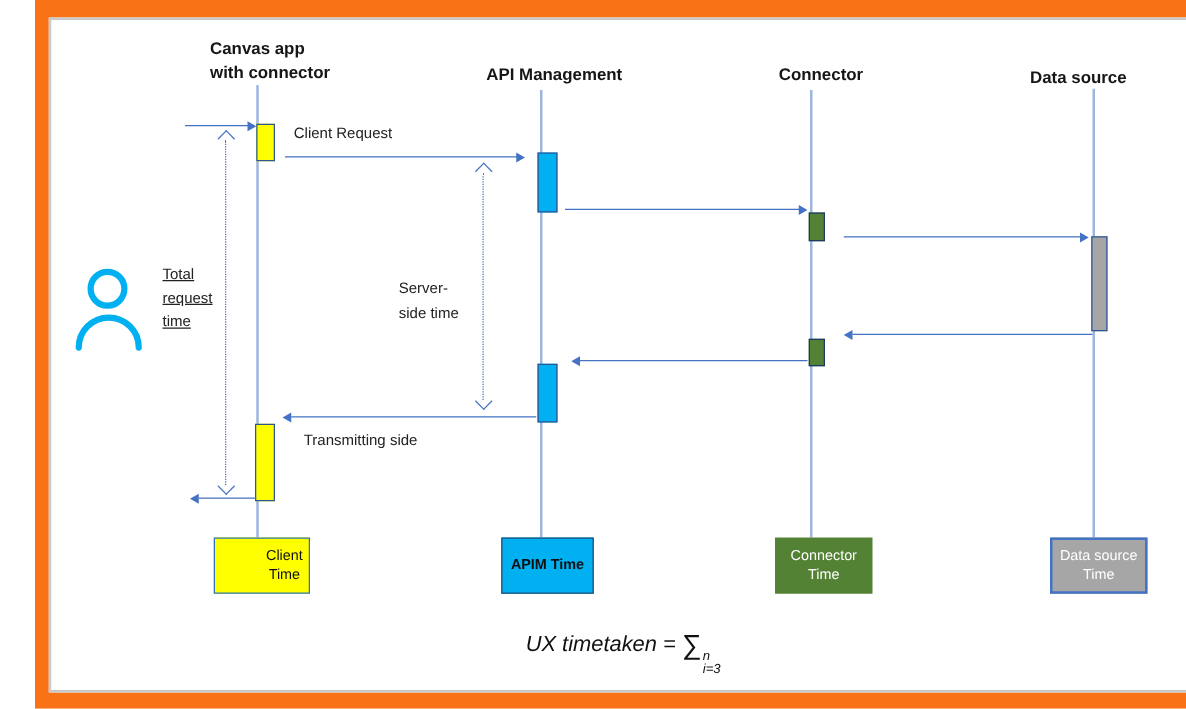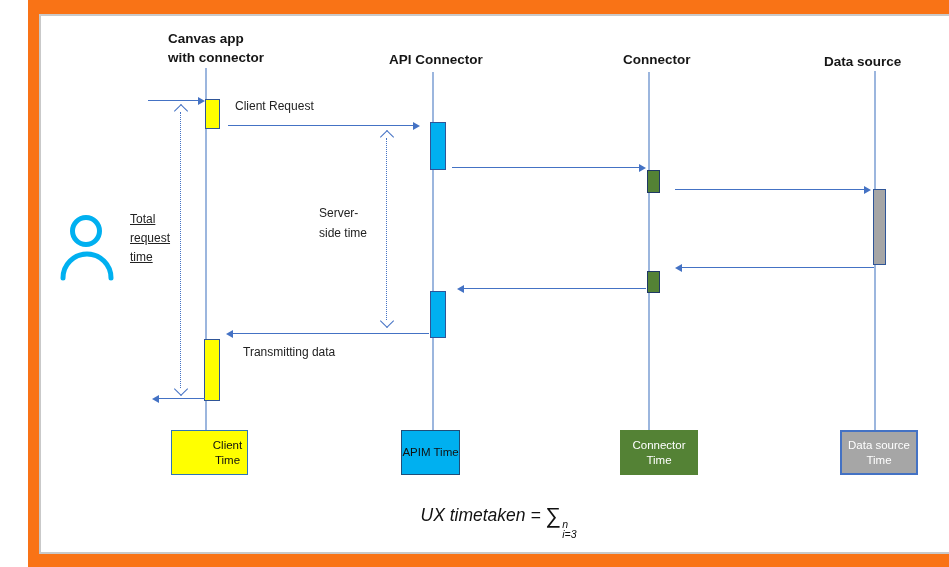--- a/index.html
+++ b/index.html
@@ -58,21 +58,21 @@
   .person-svg{position:absolute;left:27px;top:207px;}
 </style>
 </head>
 <body>
 
 <div class="stage">
   <div class="frame"></div>
 
   <div class="actor-title" style="left:140px;top:29px;">Canvas app
 with connector</div>
-  <div class="actor-title" style="left:361px;top:50px;">API Connector</div>
+  <div class="actor-title" style="left:361px;top:50px;">API Management</div>
   <div class="actor-title" style="left:595px;top:50px;">Connector</div>
   <div class="actor-title" style="left:796px;top:52px;">Data source</div>
 
   <div class="lifeline" style="left:177px;top:68px;height:362px;"></div>
   <div class="lifeline" style="left:404px;top:72px;height:358px;"></div>
   <div class="lifeline" style="left:620px;top:72px;height:358px;"></div>
   <div class="lifeline" style="left:846px;top:71px;height:359px;"></div>
 
   <div class="activation act-yellow" style="left:177px;top:99px;width:15px;height:30px;"></div>
   <div class="activation act-yellow" style="left:176px;top:339px;width:16px;height:62px;"></div>
@@ -96,45 +96,45 @@
   <div class="tri-r" style="left:836px;top:186px;"></div>
 
   <div class="tri-l" style="left:647px;top:264px;"></div>
   <div class="mline" style="left:654px;top:267px;width:192px;"></div>
 
   <div class="tri-l" style="left:429px;top:285px;"></div>
   <div class="mline" style="left:436px;top:288px;width:182px;"></div>
 
   <div class="tri-l" style="left:198px;top:330px;"></div>
   <div class="mline" style="left:205px;top:333px;width:196px;"></div>
-  <div class="msg-label" style="left:215px;top:345px;">Transmitting data</div>
+  <div class="msg-label" style="left:215px;top:345px;">Transmitting side</div>
 
   <div class="tri-l" style="left:124px;top:395px;"></div>
   <div class="mline" style="left:131px;top:398px;width:46px;"></div>
 
   <div class="chev-up" style="left:148px;top:106px;"></div>
   <div class="vstem" style="left:152px;top:112px;height:276px;"></div>
   <div class="chev-down" style="left:148px;top:384px;"></div>
   <div class="measure-label" style="left:102px;top:210px;text-decoration:underline;">Total
 request
 time</div>
 
   <div class="chev-up" style="left:354px;top:132px;"></div>
   <div class="vstem" style="left:358px;top:138px;height:182px;"></div>
   <div class="chev-down" style="left:354px;top:316px;"></div>
-  <div class="measure-label" style="left:291px;top:203px;line-height:20px;">Server-
+  <div class="measure-label" style="left:291px;top:220px;line-height:20px;">Server-
 side time</div>
 
   <svg class="person-svg" width="64" height="74" viewBox="0 0 64 74">
     <circle cx="31" cy="24" r="13.5" fill="none" stroke="#00b0f0" stroke-width="5"></circle>
     <path d="M 8 71 A 24 24 0 0 1 56 71" fill="none" stroke="#00b0f0" stroke-width="5" stroke-linecap="round"></path>
   </svg>
 
   <div class="legend legend-client" style="left:143px;top:430px;width:77px;height:45px;">Client Time</div>
-  <div class="legend legend-apim" style="left:373px;top:430px;width:59px;height:45px;">APIM Time</div>
+  <div class="legend legend-apim" style="left:373px;top:430px;width:74px;height:45px;font-weight:bold;">APIM Time</div>
   <div class="legend legend-connector" style="left:592px;top:430px;width:78px;height:45px;">Connector
 Time</div>
   <div class="legend legend-datasource" style="left:812px;top:430px;width:78px;height:45px;">Data source
 Time</div>
 
   <div class="formula">
     <span>UX timetaken =  </span><span class="sigma">∑</span><span class="limits">
         <span>n</span>
         <span>i=3</span>
       </span>

